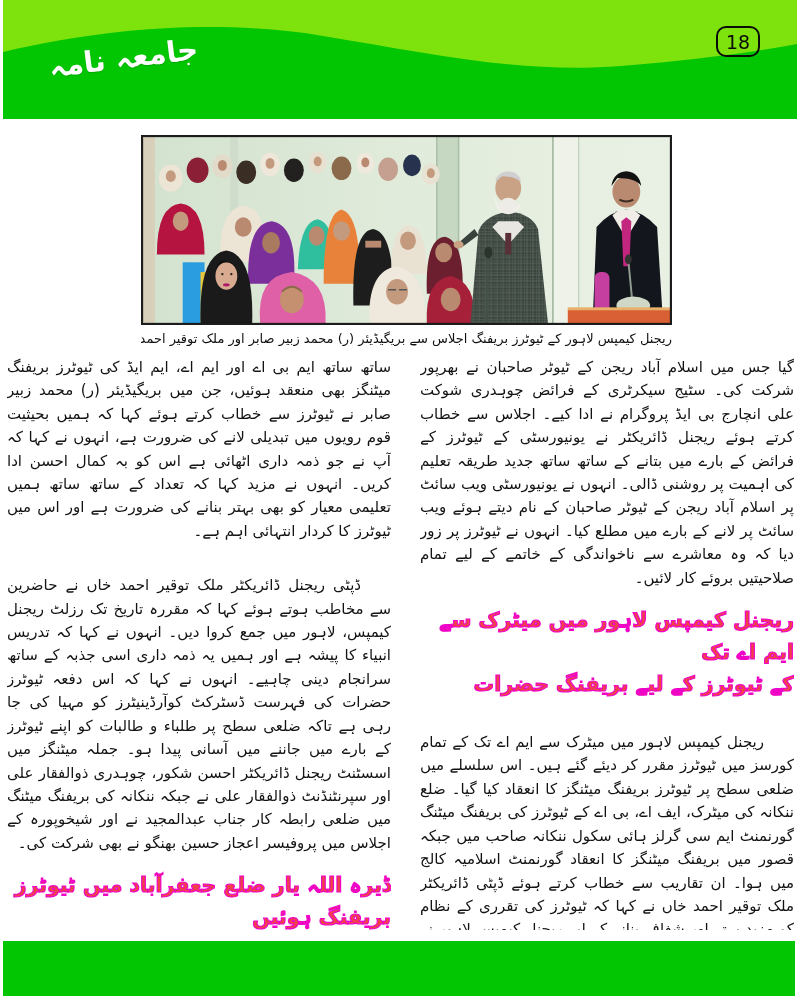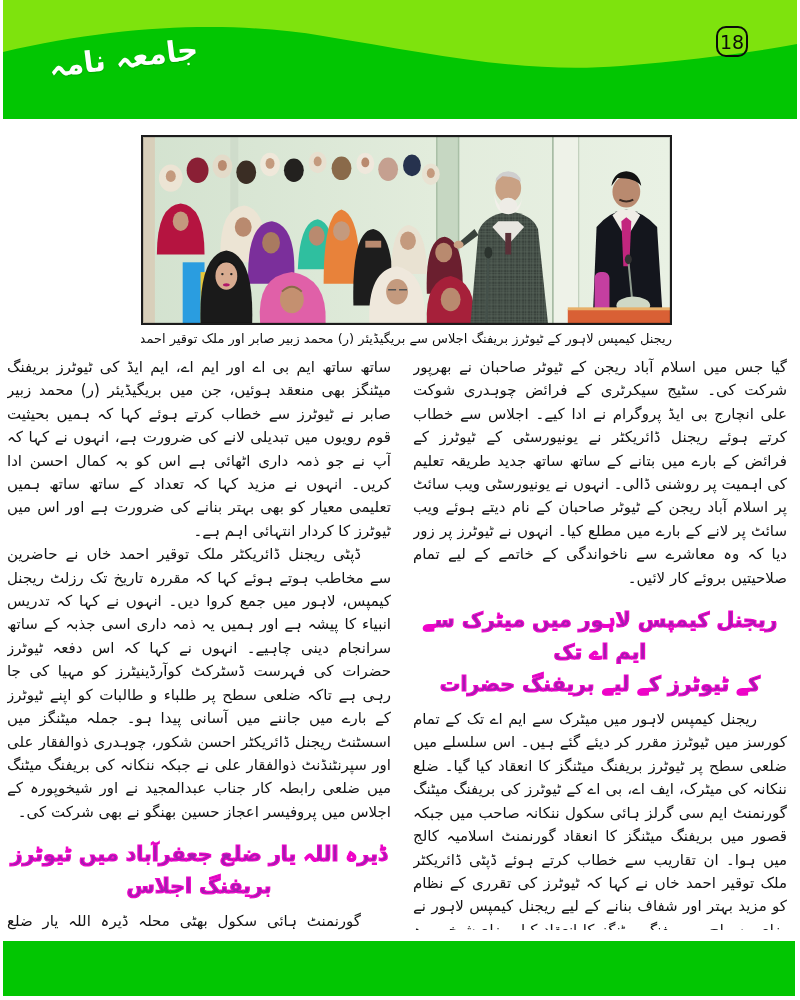--- a/index.html
+++ b/index.html
@@ -16,21 +16,21 @@
   }
   .header svg { position:absolute; left:0; top:0; width:100%; height:100%; }
   .masthead {
     position:absolute; left:48px; top:50px;
     color:#ffffff; font-size:29px; font-weight:bold;
     transform:rotate(-7deg); transform-origin:left bottom;
     direction:rtl; white-space:nowrap;
     text-shadow:0 1px 1px rgba(0,80,0,.25);
   }
   .page-badge {
-    position:absolute; left:716px; top:26px; width:32px; height:31px;
+    position:absolute; left:716px; top:26px; width:44px; height:31px;
     border:2.5px solid #0b0b0b; border-radius:10px;
     display:flex; align-items:center; justify-content:center;
     font-size:19px; color:#0b0b0b; direction:ltr;
     font-family:"DejaVu Sans", sans-serif;
   }
   
   .photo {
     position:absolute; left:141px; top:135px; width:531px; height:190px;
     border:2px solid #1c1c1c; background:#dce9d8; overflow:hidden;
   }
@@ -39,27 +39,27 @@
     position:absolute; left:141px; top:331px; width:531px;
     text-align:center; font-size:13px; color:#101010; direction:rtl;
     white-space:nowrap; overflow:hidden;
   }
   
   .col {
     position:absolute; top:356px; direction:rtl;
     font-size:15px; line-height:23.4px; color:#131313;
     text-align:justify; overflow:hidden;
   }
-  .col-right { right:13px; width:374px; height:574px; }
+  .col-right { right:6px; width:374px; height:574px; }
   .col-left  { left:7px;  width:384px; height:578px; }
   .col p { text-align:justify; }
-  .indent { text-indent:30px; }
+  .indent { text-indent:30px;margin-top:31px; }
   .pink-heading {
-    text-align:center; font-weight:bold; font-size:20.5px; line-height:32px;
-    color:#a21caf;
+    text-align:right; font-weight:bold; font-size:20.5px; line-height:32px;
+    color:#ef4444;
     -webkit-text-stroke:1.2px #f003c8;
     margin:14px 0 8px 0;
   }
   .pink-heading .hl { display:block; }
   
   .footer-bar {
     position:absolute; left:3px; top:941px; width:792px; height:55px;
     background:#02c602;
   }
 </style>
@@ -200,20 +200,20 @@
       <span class="hl">ریجنل کیمپس لاہور میں میٹرک سے ایم اے تک</span>
       <span class="hl">کے ٹیوٹرز کے لیے بریفنگ حضرات</span>
     </div>
     <p class="indent">ریجنل کیمپس لاہور میں میٹرک سے ایم اے تک کے تمام کورسز میں ٹیوٹرز مقرر کر دیئے گئے ہیں۔ اس سلسلے میں ضلعی سطح پر ٹیوٹرز بریفنگ میٹنگز کا انعقاد کیا گیا۔ ضلع ننکانہ کی میٹرک، ایف اے، بی اے کے ٹیوٹرز کی بریفنگ میٹنگ گورنمنٹ ایم سی گرلز ہائی سکول ننکانہ صاحب میں جبکہ قصور میں بریفنگ میٹنگز کا انعقاد گورنمنٹ اسلامیہ کالج میں ہوا۔ ان تقاریب سے خطاب کرتے ہوئے ڈپٹی ڈائریکٹر ملک توقیر احمد خاں نے کہا کہ ٹیوٹرز کی تقرری کے نظام کو مزید بہتر اور شفاف بنانے کے لیے ریجنل کیمپس لاہور نے ضلعی سطح پر بریفنگ میٹنگز کا انعقاد کیا۔ ضلع شیخوپورہ کی ٹیوٹرز بریفنگ میٹنگ زیر صدارت ملک توقیر احمد خان گورنمنٹ کالج شیخوپورہ میں ہوئی۔ تقریب میں ڈسٹرکٹ کوآرڈینیٹر ضلع شیخوپورہ پروفیسر اعجاز حسین بھنگو نے بھی شرکت کی۔</p>
 
   </div>
 
   <div class="col col-left">
     <p>ساتھ ساتھ ایم بی اے اور ایم اے، ایم ایڈ کی ٹیوٹرز بریفنگ میٹنگز بھی منعقد ہوئیں، جن میں بریگیڈیئر (ر) محمد زبیر صابر نے ٹیوٹرز سے خطاب کرتے ہوئے کہا کہ ہمیں بحیثیت قوم رویوں میں تبدیلی لانے کی ضرورت ہے، انہوں نے کہا کہ آپ نے جو ذمہ داری اٹھائی ہے اس کو بہ کمال احسن ادا کریں۔ انہوں نے مزید کہا کہ تعداد کے ساتھ ساتھ ہمیں تعلیمی معیار کو بھی بہتر بنانے کی ضرورت ہے اور اس میں ٹیوٹرز کا کردار انتہائی اہم ہے۔</p>
     <p class="indent">ڈپٹی ریجنل ڈائریکٹر ملک توقیر احمد خاں نے حاضرین سے مخاطب ہوتے ہوئے کہا کہ مقررہ تاریخ تک رزلٹ ریجنل کیمپس، لاہور میں جمع کروا دیں۔ انہوں نے کہا کہ تدریس انبیاء کا پیشہ ہے اور ہمیں یہ ذمہ داری اسی جذبہ کے ساتھ سرانجام دینی چاہیے۔ انہوں نے کہا کہ اس دفعہ ٹیوٹرز حضرات کی فہرست ڈسٹرکٹ کوآرڈینیٹرز کو مہیا کی جا رہی ہے تاکہ ضلعی سطح پر طلباء و طالبات کو اپنے ٹیوٹرز کے بارے میں جاننے میں آسانی پیدا ہو۔ جملہ میٹنگز میں اسسٹنٹ ریجنل ڈائریکٹر احسن شکور، چوہدری ذوالفقار علی اور سپرنٹنڈنٹ ذوالفقار علی نے جبکہ ننکانہ کی بریفنگ میٹنگ میں ضلعی رابطہ کار جناب عبدالمجید نے اور شیخوپورہ کے اجلاس میں پروفیسر اعجاز حسین بھنگو نے بھی شرکت کی۔</p>
-    <div class="pink-heading">ڈیرہ اللہ یار ضلع جعفرآباد میں ٹیوٹرز بریفنگ اجلاس</div>
+    <div class="pink-heading">ڈیرہ اللہ یار ضلع جعفرآباد میں ٹیوٹرز بریفنگ ہوئیں</div>
     <p class="indent">گورنمنٹ ہائی سکول بھٹی محلہ ڈیرہ اللہ یار ضلع جعفرآباد میں 30 جنوری 2010 کو ٹیوٹرز بریفنگ اجلاس سمسٹر خزاں 2009 زیر صدارت جناب محمد عارف جروار EDO ایجوکیشن جعفرآباد منعقد کی گئی۔ مذکورہ میٹنگ کے مہمان خصوصی جناب عبدالرحمٰن ابڑو اسسٹنٹ ریجنل ڈائریکٹر ریجنل آفس ڈیرہ مراد جمالی تھے۔</p>
 
   </div>
 
   <div class="footer-bar"></div>
 
 </div>
 
 </body></html>

